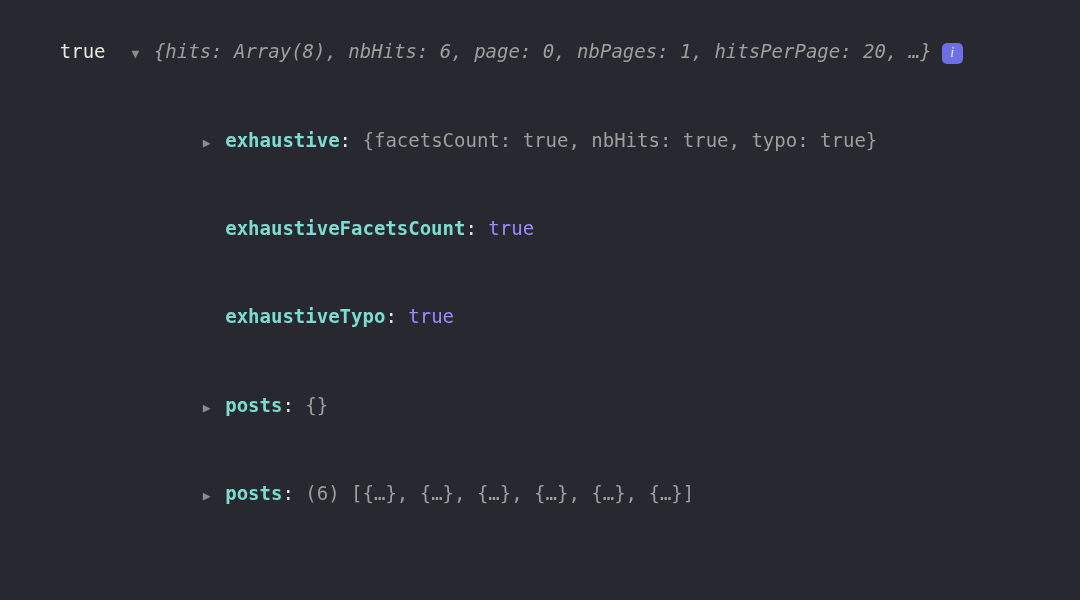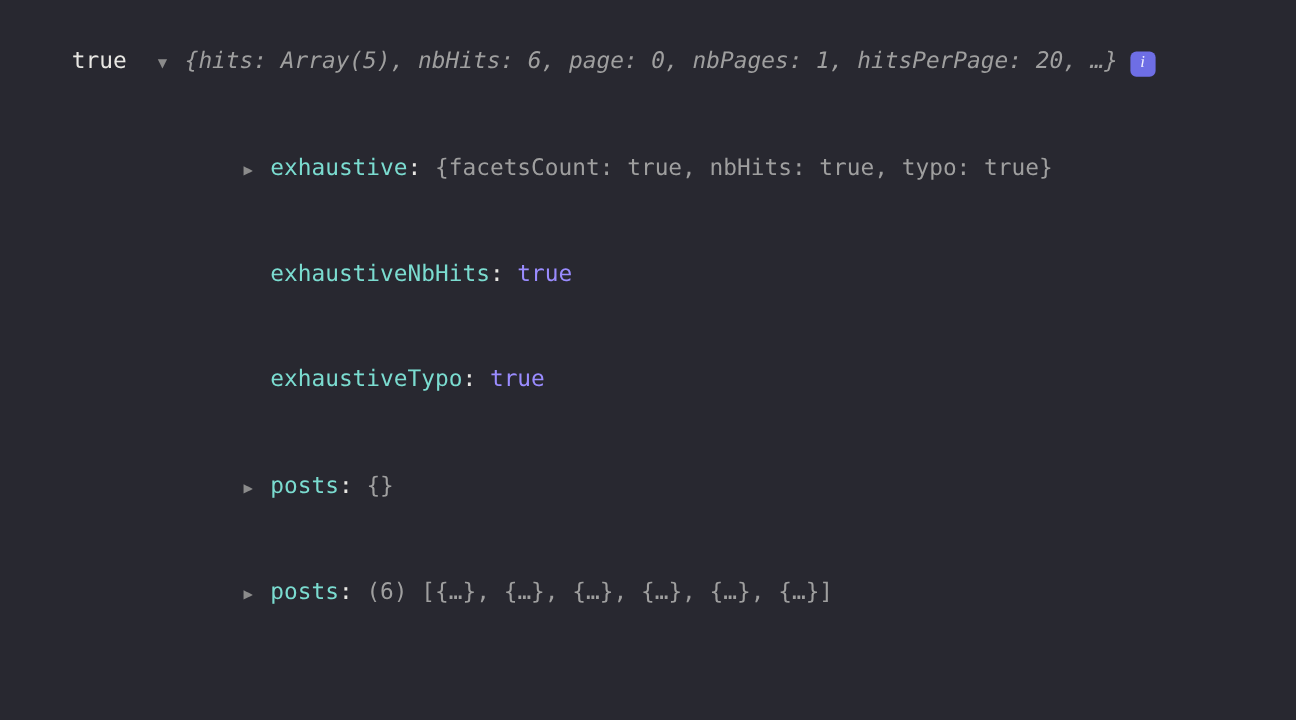--- a/index.html
+++ b/index.html
@@ -16,21 +16,21 @@
   .console {
     padding: 8px 14px 12px 14px;
   }
   .row {
     white-space: pre;
     line-height: 1.55;
   }
   .indent0 { padding-left: 0; }
   .indent1 { padding-left: 140px; }
   .label   { color: #e8e7e3; }
-  .key     { color: #7bdcd0; font-weight: 400; }
+  .key     { color: #7bdcd0; font-weight: 700; }
   .punc    { color: #e8e7e3; }
   .preview { color: #9f9f9f; font-style: italic; }
   .bool    { color: #9a8cff; }
   .dim     { color: #9f9f9f; text-align: center; }
   .arrow {
     display: inline-block;
     width: 14px;
     text-align: center;
     color: #8b8b8b;
     font-size: 13px;
@@ -58,31 +58,31 @@
     vertical-align: 1px;
     cursor: pointer;
   }
 </style>
 </head>
 <body>
 
 <div class="console">
 
   <div class="row indent0">
-    <span class="label">true</span><span class="label">  </span><span class="arrow">▼</span><span class="label"> </span><span class="preview">{hits: Array(5), nbHits: 6, page: 0, nbPages: 1, hitsPerPage: 20, …}</span><span class="info">i</span>
+    <span class="label">true</span><span class="label">  </span><span class="arrow">▼</span><span class="label"> </span><span class="preview">{hits: Array(8), nbHits: 6, page: 0, nbPages: 1, hitsPerPage: 20, …}</span><span class="info">i</span>
   </div>
 
   <div class="row indent1">
     <span class="arrow">▶</span><span> </span><span class="key">exhaustive</span><span class="punc">: </span><span class="dim">{facetsCount: true, nbHits: true, typo: true}</span>
   </div>
 
+  <div class="row indent1">
+    <span class="arrow-blank"></span><span> </span><span class="key">exhaustiveFacetsCount</span><span class="punc">: </span><span class="bool">true</span>
+  </div>
 
-  <div class="row indent1">
-    <span class="arrow-blank"></span><span> </span><span class="key">exhaustiveNbHits</span><span class="punc">: </span><span class="bool">true</span>
-  </div>
 
   <div class="row indent1">
     <span class="arrow-blank"></span><span> </span><span class="key">exhaustiveTypo</span><span class="punc">: </span><span class="bool">true</span>
   </div>
 
   <div class="row indent1">
     <span class="arrow">▶</span><span> </span><span class="key">posts</span><span class="punc">: </span><span class="dim">{}</span>
   </div>
 
   <div class="row indent1">

